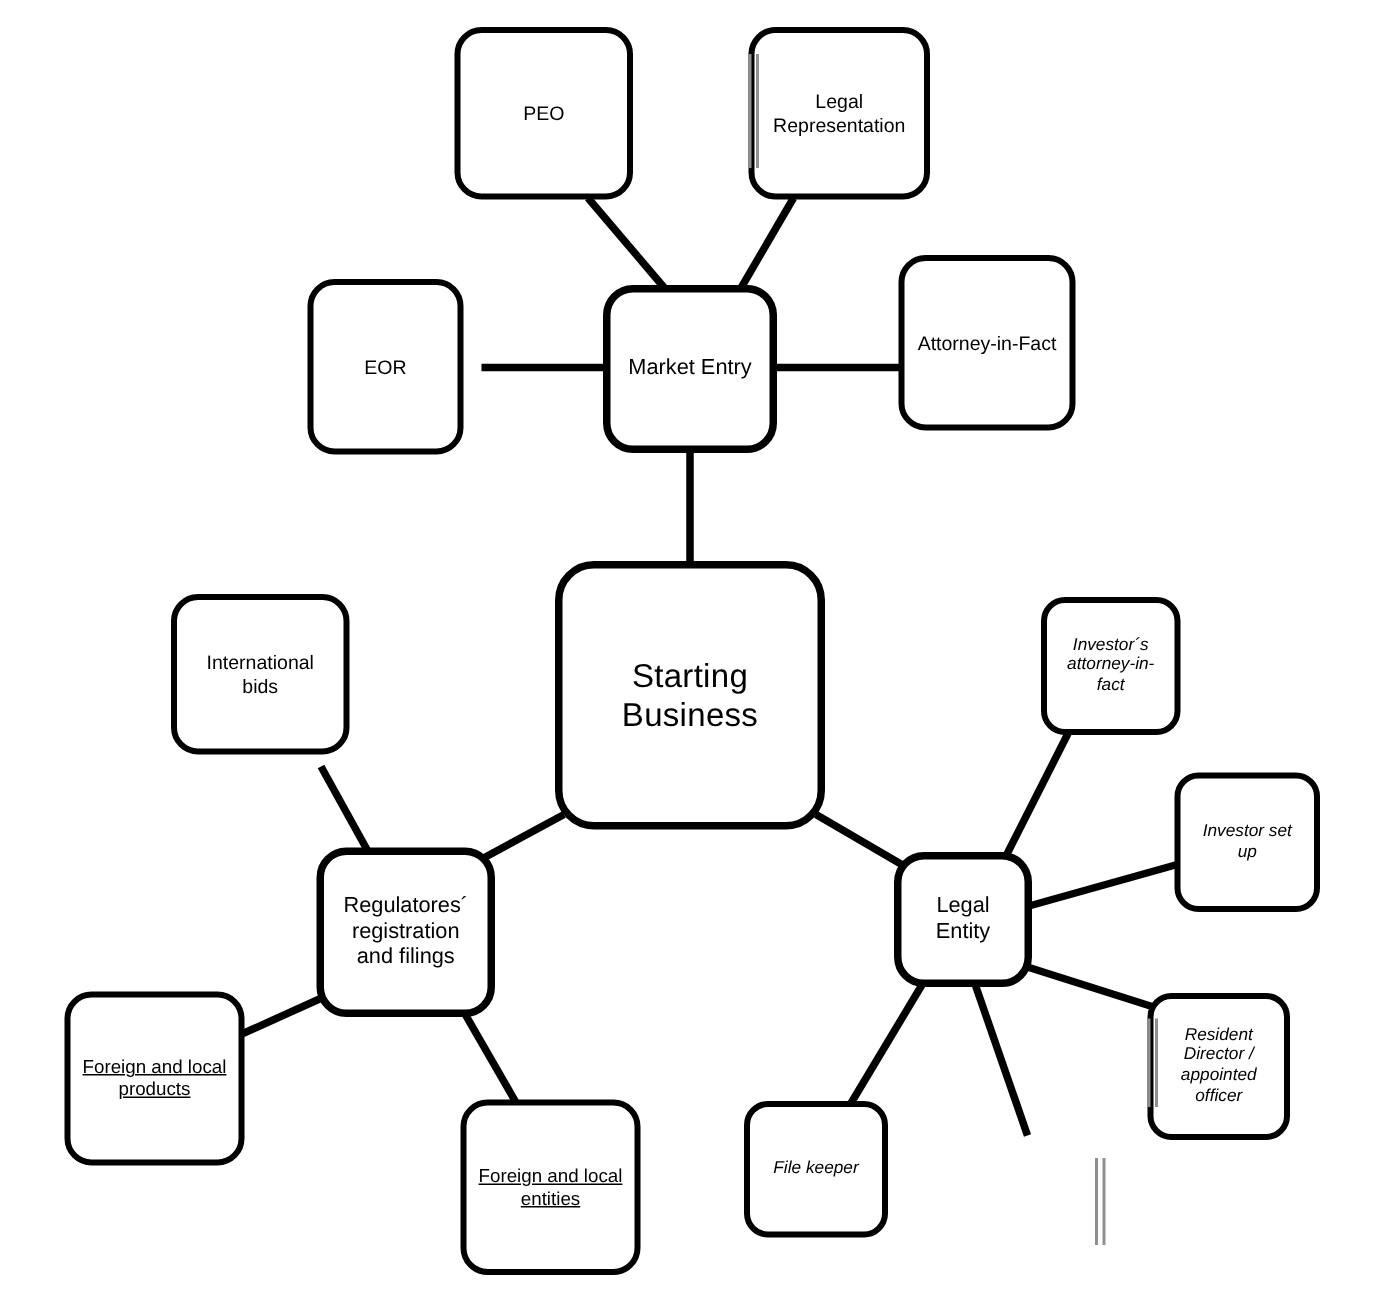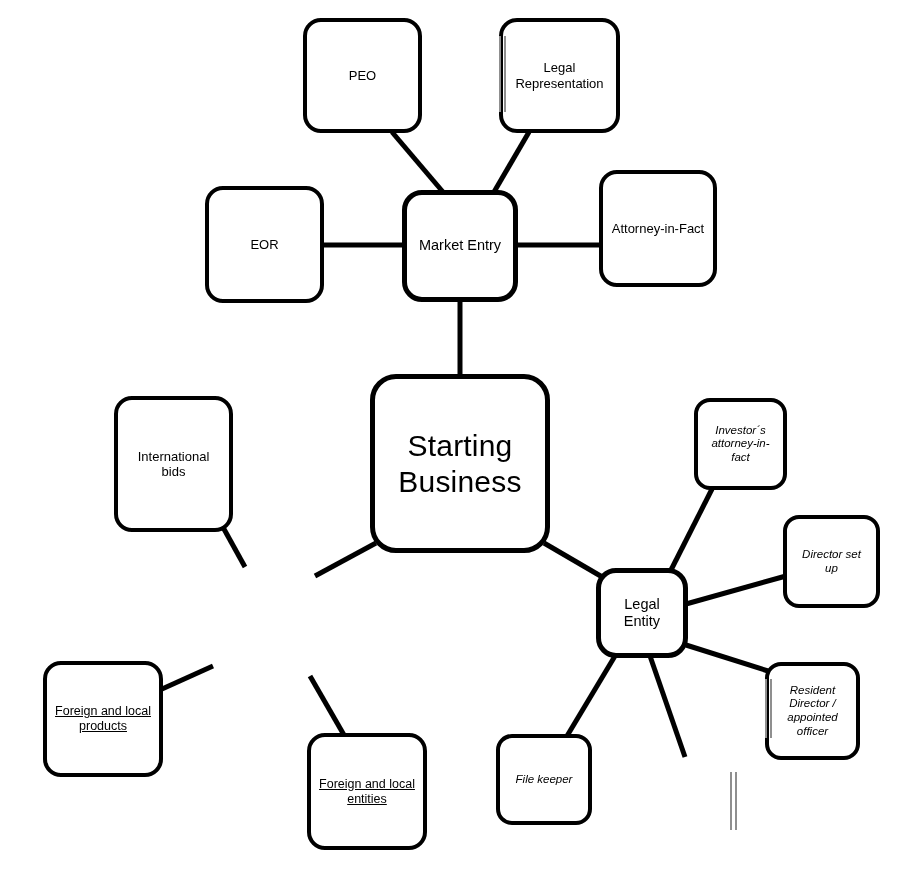--- a/index.html
+++ b/index.html
@@ -42,21 +42,21 @@
     padding: 4px 6px;
     z-index: 2;
   }
   .node .label {
     display: block;
     white-space: pre-line;
   }
   .node-center {
     border-width: 5px;
     border-radius: 26px;
-    font-size: 30px;
+    font-size: 22px;
     letter-spacing: 0.2px;
   }
   .node-hub {
     border-width: 5px;
     border-radius: 20px;
     font-size: 14.5px;
   }
   .node-lvl1 {
     font-size: 13px;
   }
@@ -132,42 +132,47 @@
 
   <div class="node node-lvl1" style="left:499px; top:18px; width:121px; height:115px;">
     <span class="label">Legal
 Representation</span>
   </div>
   <span class="artifact" style="left:499px; top:36px; width:7px; height:76px;">
     <i class="a1"></i>
       <i class="a2"></i>
   </span>
 
-  <div class="node node-lvl1" style="left:205px; top:186px; width:119px; height:117px;">
+  <div class="node node-lvl1" style="left:205px; top:186px; width:104px; height:117px;">
     <span class="label">EOR</span>
   </div>
 
   <div class="node node-hub" style="left:402px; top:190px; width:116px; height:112px;text-align:center;">
     <span class="label">Market Entry</span>
   </div>
 
   <div class="node node-lvl1" style="left:599px; top:170px; width:118px; height:117px;">
     <span class="label">Attorney-in-Fact</span>
   </div>
 
   <div class="node node-center" style="left:370px; top:374px; width:180px; height:179px;">
     <span class="label">Starting
 Business</span>
   </div>
 
-  <div class="node node-lvl1" style="left:114px; top:396px; width:119px; height:136px;">
+  <div class="node node-lvl1" style="left:114px; top:396px; width:119px; height:107px;">
     <span class="label">International
 bids</span>
   </div>
 
+  <div class="node node-hub" style="left:211px; top:565px; width:119px; height:113px;">
+    <span class="label">Regulatores´
+registration
+and filings</span>
+  </div>
 
   <div class="node node-lvl2" style="left:43px; top:661px; width:120px; height:116px;">
     <span class="label">Foreign and local
 products</span>
   </div>
 
   <div class="node node-lvl2" style="left:307px; top:733px; width:120px; height:117px;">
     <span class="label">Foreign and local
 entities</span>
   </div>
@@ -177,21 +182,21 @@
 Entity</span>
   </div>
 
   <div class="node node-small" style="left:694px; top:398px; width:93px; height:92px;">
     <span class="label">Investor´s
 attorney-in-
 fact</span>
   </div>
 
   <div class="node node-small" style="left:783px; top:515px; width:97px; height:93px;">
-    <span class="label">Director set
+    <span class="label">Investor set
 up</span>
   </div>
 
   <div class="node node-small" style="left:765px; top:662px; width:95px; height:98px;">
     <span class="label">Resident
 Director /
 appointed
 officer</span>
   </div>
   <span class="artifact" style="left:765px; top:679px; width:7px; height:59px;">

